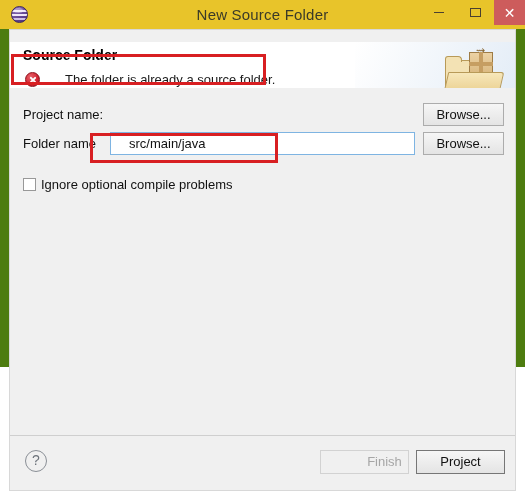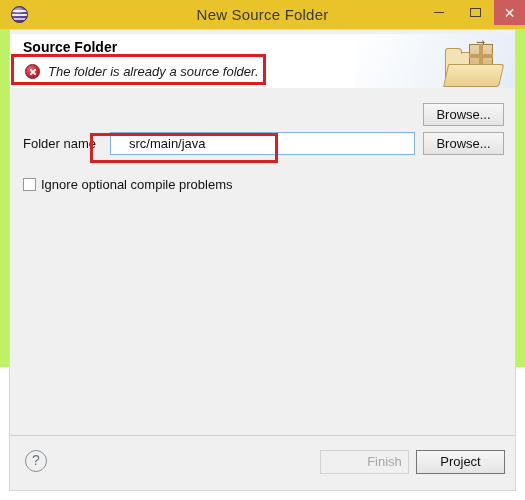--- a/index.html
+++ b/index.html
@@ -14,21 +14,21 @@
     font-family: "Liberation Sans", sans-serif;
     -webkit-font-smoothing: antialiased;
   }
 
   
   .window {
     position: absolute;
     left: 0; top: 0;
     width: 525px;
     height: 367px;
-    background: #bef264;
+    background: #4d7c0f;
     box-sizing: border-box;
   }
 
   
   .titlebar {
     position: absolute;
     left: 0; top: 0;
     width: 525px;
     height: 29px;
     background: #e8c42a;
@@ -110,21 +110,21 @@
     height: 462px;
     background: #f0f0f0;
     border: 1px solid #d8d8d8;
     box-sizing: border-box;
     overflow: hidden;
   }
 
   
   .banner {
     position: absolute;
-    left: 0; top: 4px;
+    left: 0; top: 12px;
     width: 505px;
     height: 58px;
     background: #ffffff;
     border-bottom: 1px solid #d0d0d0;
     box-sizing: border-box;
     overflow: hidden;
     padding-left: 24px;
   }
   .banner-wash {
     position: absolute;
@@ -137,22 +137,21 @@
     left: 13px; top: 5px;
     font-size: 14px;
     font-weight: bold;
     color: #000000;
   }
   .banner-msg {
     position: absolute;
     left: 15px; top: 30px;
     display: flex;
     align-items: flex-start;
-    gap: 8px;
-    font-style: italic;
+    gap: 25px;
   }
   .error-icon {
     width: 15px; height: 15px;
     border-radius: 50%;
     background: radial-gradient(circle at 35% 30%, #e8636b 0%, #cf2230 60%, #a8121e 100%);
     border: 1px solid #8d0f1a;
     box-sizing: border-box;
     position: relative;
     flex: none;
   }
@@ -413,20 +412,21 @@
         <span class="folder-back"></span>
         <span class="package-bow">⇝</span>
         <span class="package-box"></span>
         <span class="folder-front"></span>
       </div>
     </div>
 
     <div class="form-area">
 
       <div class="form-row row-project">
+        <span class="field-label">Project name:</span>
         <div class="browse-btn">Browse...</div>
       </div>
 
       <div class="form-row row-folder">
         <span class="field-label">Folder name</span>
         <input class="text-input focused" type="text" value="src/main/java" style="">
         <div class="browse-btn">Browse...</div>
       </div>
 
 

